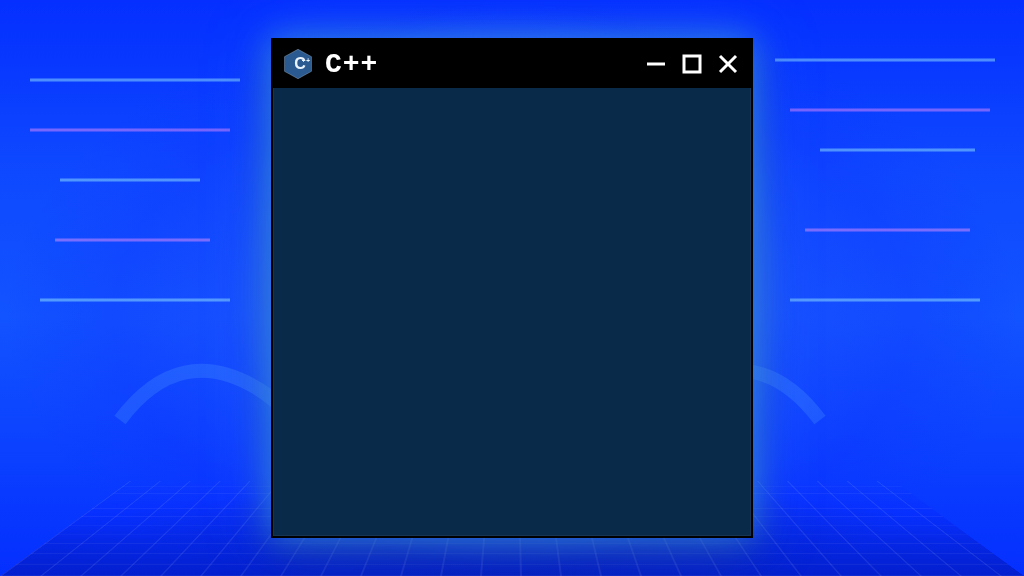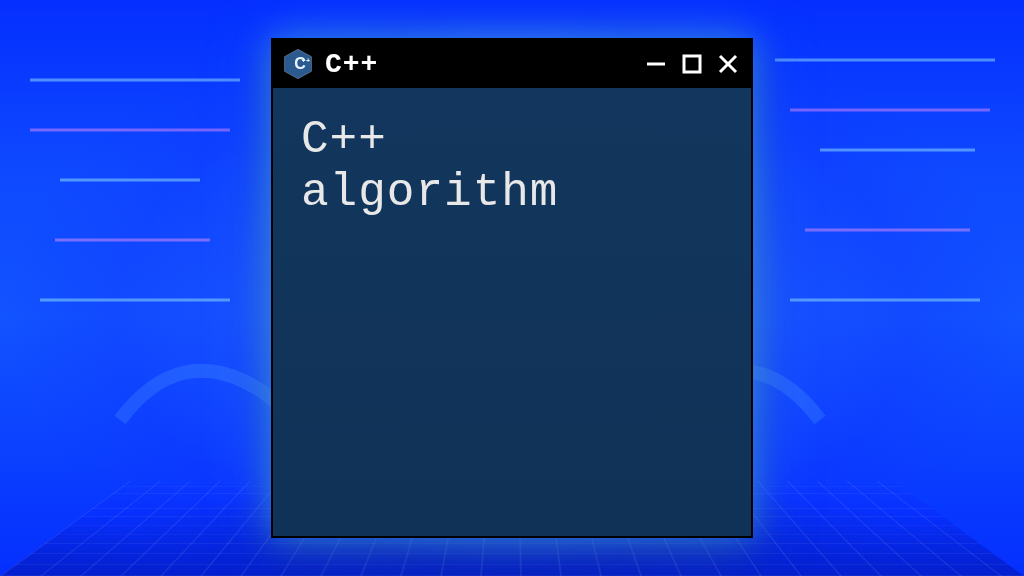--- a/index.html
+++ b/index.html
@@ -223,16 +223,14 @@
       </div>
       <div class="ctrl" title="Close">
         <svg width="22" height="22" viewBox="0 0 22 22">
           <line x1="3" y1="3" x2="19" y2="19" stroke="#fff" stroke-width="3"></line>
           <line x1="19" y1="3" x2="3" y2="19" stroke="#fff" stroke-width="3"></line>
         </svg>
       </div>
     </div>
   </div>
 
-  <div class="content"><span>C++</span>
-<span>algorithm</span></div>
 
 </div>
 
 </body></html>

